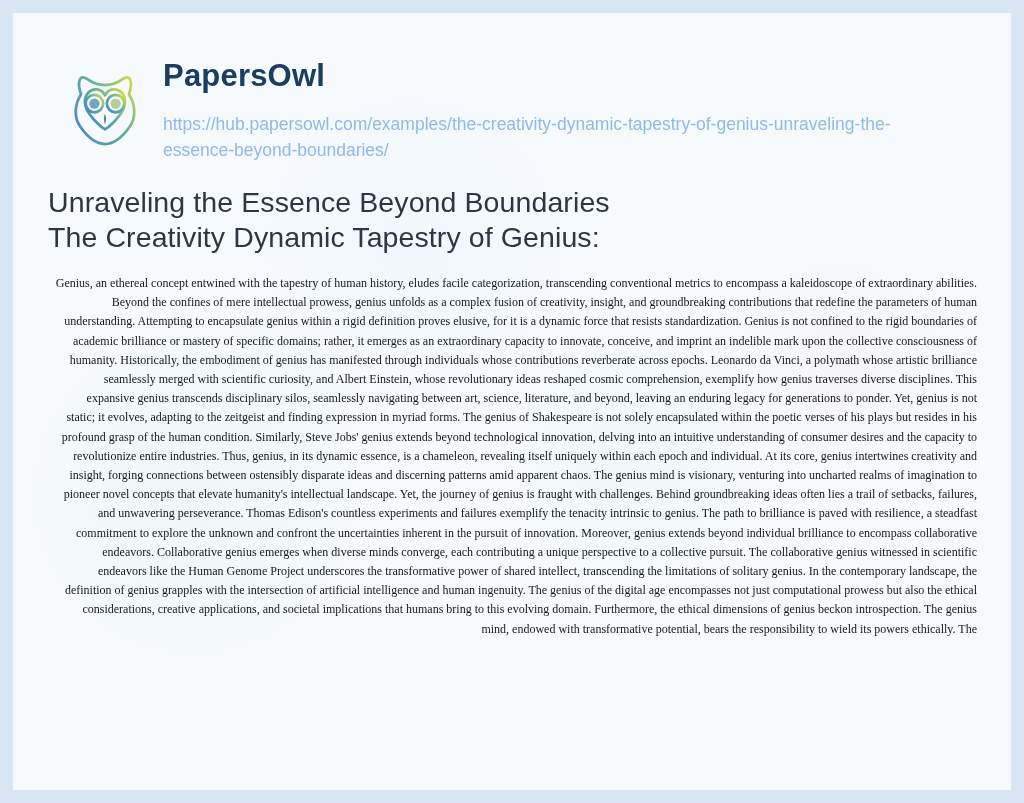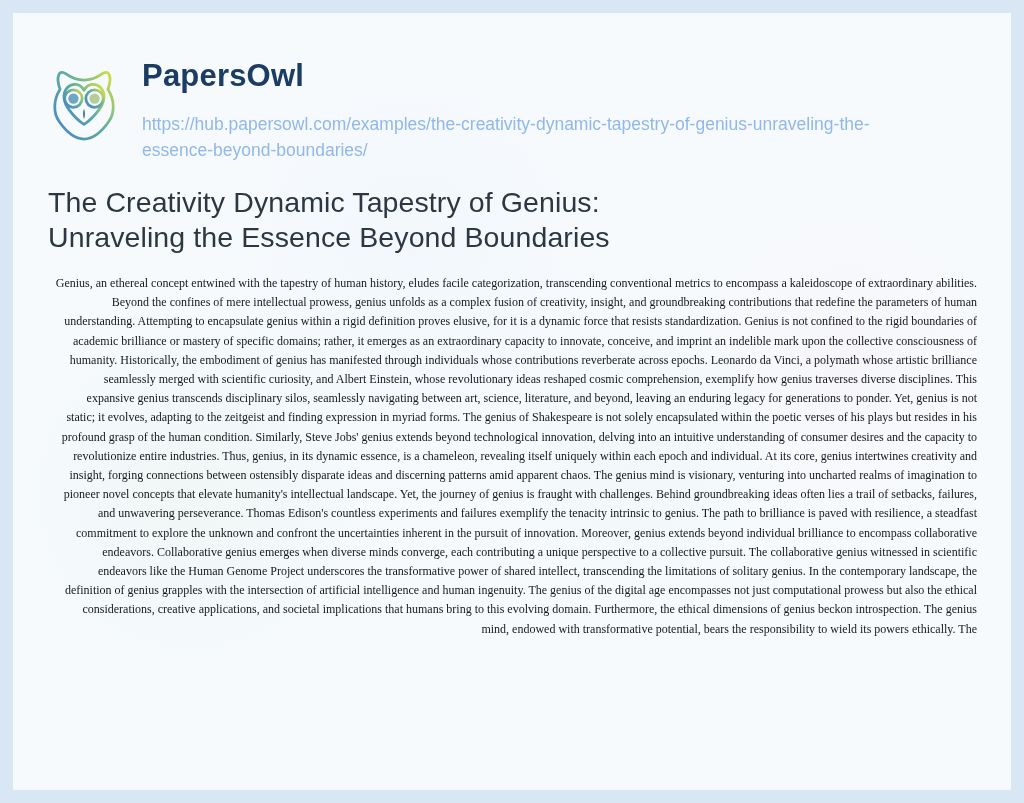--- a/index.html
+++ b/index.html
@@ -28,22 +28,22 @@
     height: 777px;
     background:
       radial-gradient(circle at 18% 62%, rgba(170, 225, 190, 0.10), transparent 22%),
       radial-gradient(circle at 62% 58%, rgba(180, 235, 210, 0.10), transparent 20%),
       radial-gradient(circle at 83% 45%, rgba(240, 200, 215, 0.08), transparent 18%),
       radial-gradient(circle at 40% 30%, rgba(200, 230, 245, 0.12), transparent 25%),
       #f7fafd;
   }
   .site-header {
     display: flex;
-    align-items: flex-start;
-    padding: 43px 0 0 25px;
+    align-items: center;
+    padding: 43px 0 0 46px;
   }
   .logo-wrap {
     width: 92px;
     height: 98px;
     flex: 0 0 auto;
     cursor: pointer;
   }
   .header-text {
     margin-left: 12px;
     padding-top: 2px;
@@ -111,20 +111,20 @@
       </div>
 
       <div class="header-text">
         <div class="brand-name">PapersOwl</div>
         <div class="page-url">https://hub.papersowl.com/examples/the-creativity-dynamic-tapestry-of-genius-unraveling-the-essence-beyond-boundaries/</div>
       </div>
 
     </div>
 
     <div class="article-title">
+      <div>Unraveling the Essence Beyond Boundaries</div>
       <div>The Creativity Dynamic Tapestry of Genius:</div>
-      <div>Unraveling the Essence Beyond Boundaries</div>
     </div>
 
     <div class="article-body">Genius, an ethereal concept entwined with the tapestry of human history, eludes facile categorization, transcending conventional metrics to encompass a kaleidoscope of extraordinary abilities. Beyond the confines of mere intellectual prowess, genius unfolds as a complex fusion of creativity, insight, and groundbreaking contributions that redefine the parameters of human understanding. Attempting to encapsulate genius within a rigid definition proves elusive, for it is a dynamic force that resists standardization. Genius is not confined to the rigid boundaries of academic brilliance or mastery of specific domains; rather, it emerges as an extraordinary capacity to innovate, conceive, and imprint an indelible mark upon the collective consciousness of humanity. Historically, the embodiment of genius has manifested through individuals whose contributions reverberate across epochs. Leonardo da Vinci, a polymath whose artistic brilliance seamlessly merged with scientific curiosity, and Albert Einstein, whose revolutionary ideas reshaped cosmic comprehension, exemplify how genius traverses diverse disciplines. This expansive genius transcends disciplinary silos, seamlessly navigating between art, science, literature, and beyond, leaving an enduring legacy for generations to ponder. Yet, genius is not static; it evolves, adapting to the zeitgeist and finding expression in myriad forms. The genius of Shakespeare is not solely encapsulated within the poetic verses of his plays but resides in his profound grasp of the human condition. Similarly, Steve Jobs' genius extends beyond technological innovation, delving into an intuitive understanding of consumer desires and the capacity to revolutionize entire industries. Thus, genius, in its dynamic essence, is a chameleon, revealing itself uniquely within each epoch and individual. At its core, genius intertwines creativity and insight, forging connections between ostensibly disparate ideas and discerning patterns amid apparent chaos. The genius mind is visionary, venturing into uncharted realms of imagination to pioneer novel concepts that elevate humanity's intellectual landscape. Yet, the journey of genius is fraught with challenges. Behind groundbreaking ideas often lies a trail of setbacks, failures, and unwavering perseverance. Thomas Edison's countless experiments and failures exemplify the tenacity intrinsic to genius. The path to brilliance is paved with resilience, a steadfast commitment to explore the unknown and confront the uncertainties inherent in the pursuit of innovation. Moreover, genius extends beyond individual brilliance to encompass collaborative endeavors. Collaborative genius emerges when diverse minds converge, each contributing a unique perspective to a collective pursuit. The collaborative genius witnessed in scientific endeavors like the Human Genome Project underscores the transformative power of shared intellect, transcending the limitations of solitary genius. In the contemporary landscape, the definition of genius grapples with the intersection of artificial intelligence and human ingenuity. The genius of the digital age encompasses not just computational prowess but also the ethical considerations, creative applications, and societal implications that humans bring to this evolving domain. Furthermore, the ethical dimensions of genius beckon introspection. The genius mind, endowed with transformative potential, bears the responsibility to wield its powers ethically. The</div>
 
   </div>
 </div>
 
 </body></html>

